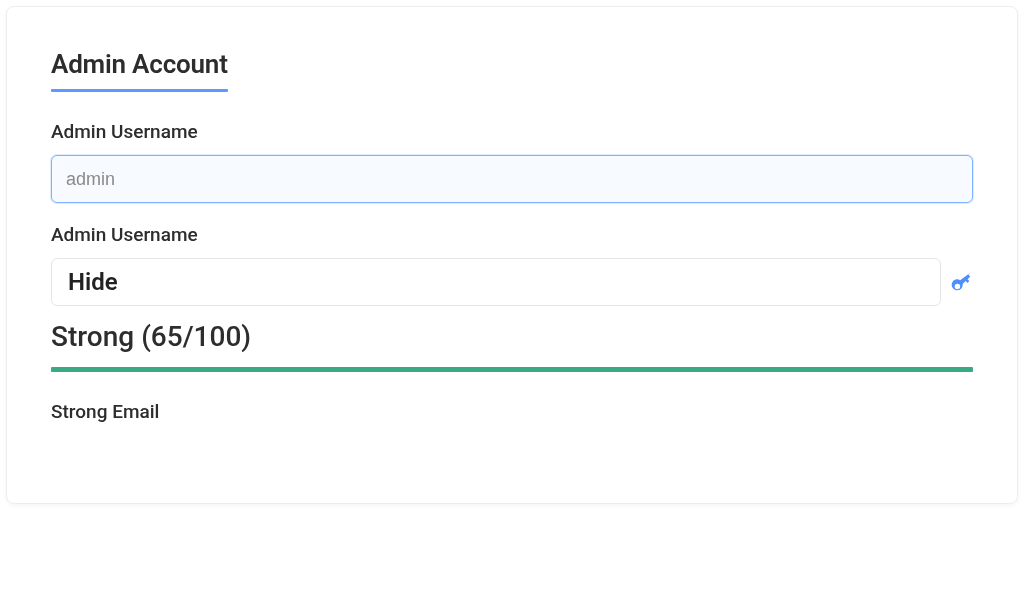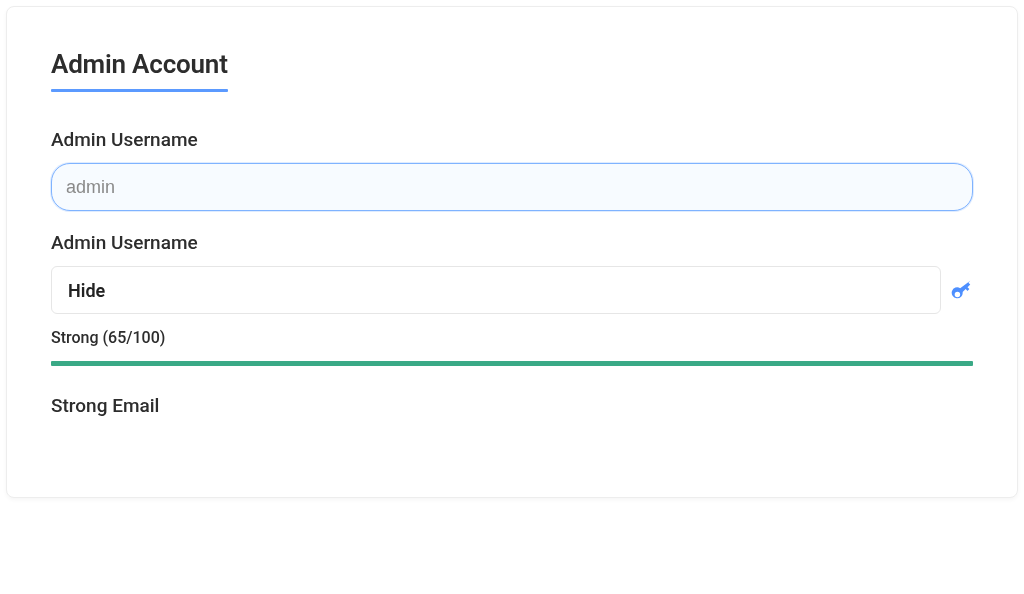--- a/index.html
+++ b/index.html
@@ -15,21 +15,21 @@
     .panel {
       width: 100%;
       background: #ffffff;
       border: 1px solid #ededed;
       border-radius: 8px;
       box-shadow: 0 2px 4px rgba(0,0,0,0.04);
       padding: 42px 44px 60px 44px;
     }
     .title-wrap {
       display: inline-block;
-      margin-bottom: 36px;
+      margin-bottom: 28px;
     }
     .title {
       font-size: 26px;
       font-weight: 600;
       color: #2d2d2d;
       letter-spacing: -0.2px;
       padding-bottom: 10px;
     }
     .title-underline {
       width: 100%;
@@ -58,53 +58,52 @@
       align-items: center;
       border: 1px solid #e6e6e6;
       border-radius: 6px;
       background: #ffffff;
       height: 48px;
     }
     .input-row .input-inner.focused {
       border-color: #7fb3ff;
       background: #f7fbff;
       box-shadow: 0 0 0 1px rgba(127,179,255,0.25);
-      border-radius: 19px;
     }
     .text-input {
       flex: 1;
       height: 100%;
       padding: 0 14px;
       border: none;
       outline: none;
       font-size: 18px;
       color: #8a8a8a;
       background: transparent;
     }
     .hide-toggle {
-      font-size: 18px;
+      font-size: 24px;
       font-weight: 600;
       color: #222;
       padding: 0 16px;
       cursor: pointer;
       user-select: none;
     }
     .key-icon {
       width: 22px;
       height: 22px;
       color: #4d8fff;
       cursor: pointer;
       flex-shrink: 0;
     }
     .strength-block {
       margin-top: 14px;
       margin-bottom: 28px;
     }
     .strength-label {
-      font-size: 16px;
+      font-size: 28px;
       font-weight: 500;
       color: #2d2d2d;
       margin-bottom: 14px;
     }
     .strength-bar {
       width: 100%;
       height: 5px;
       background: #3aa986;
       border-radius: 1px;
     }

